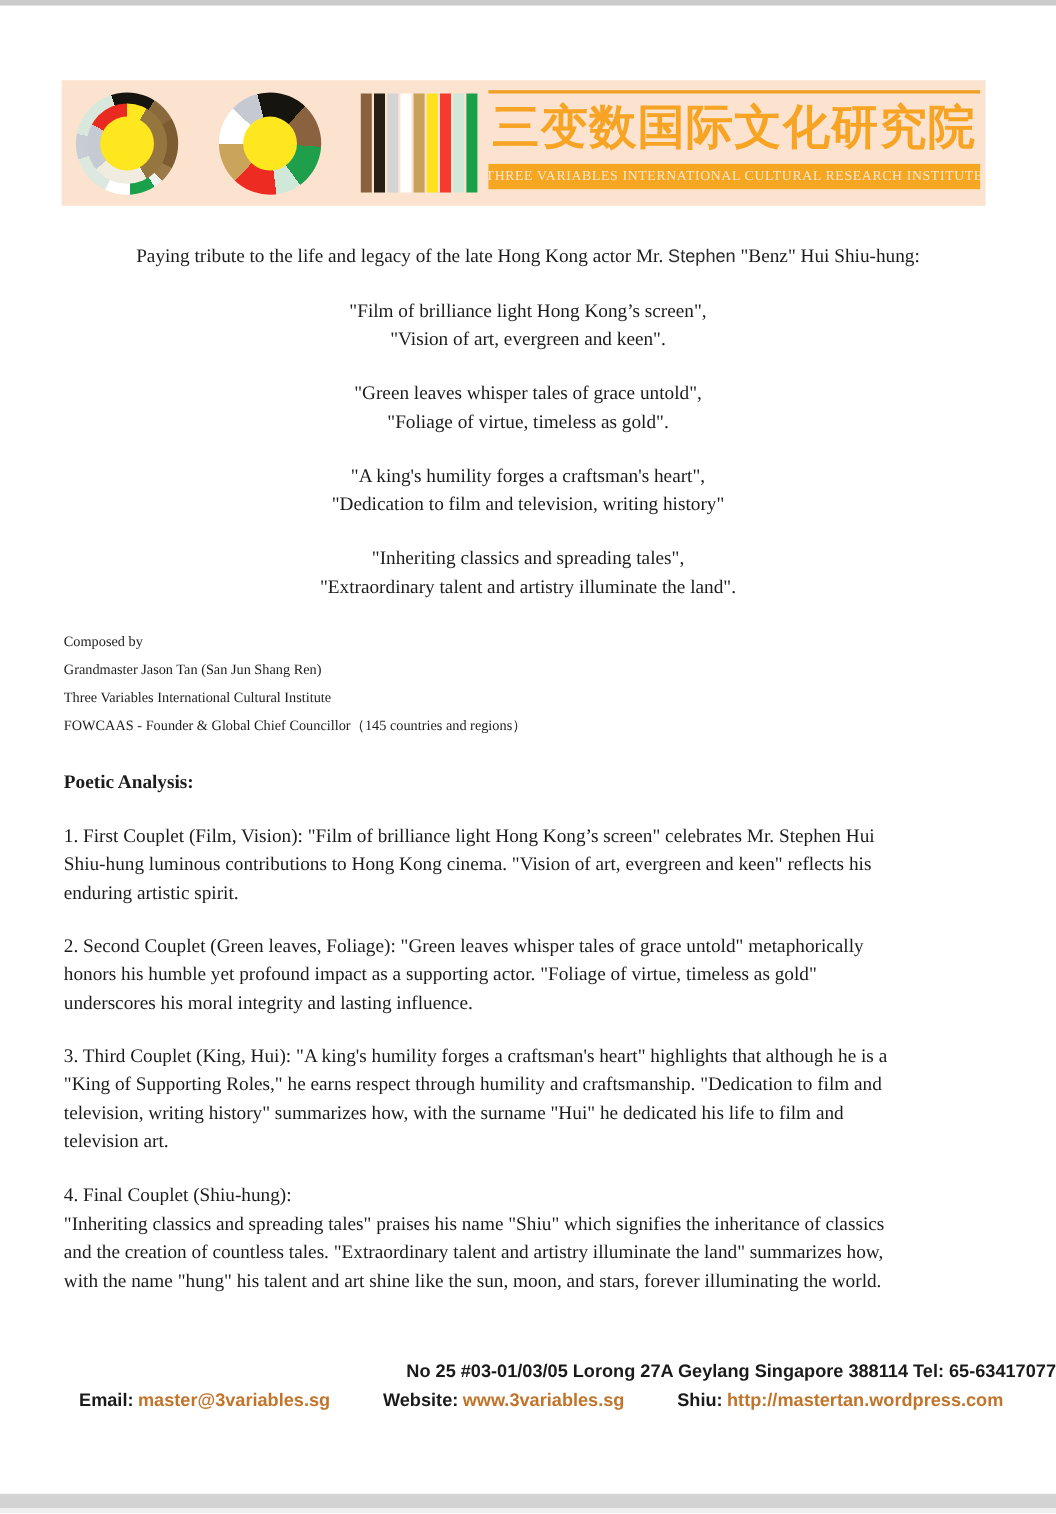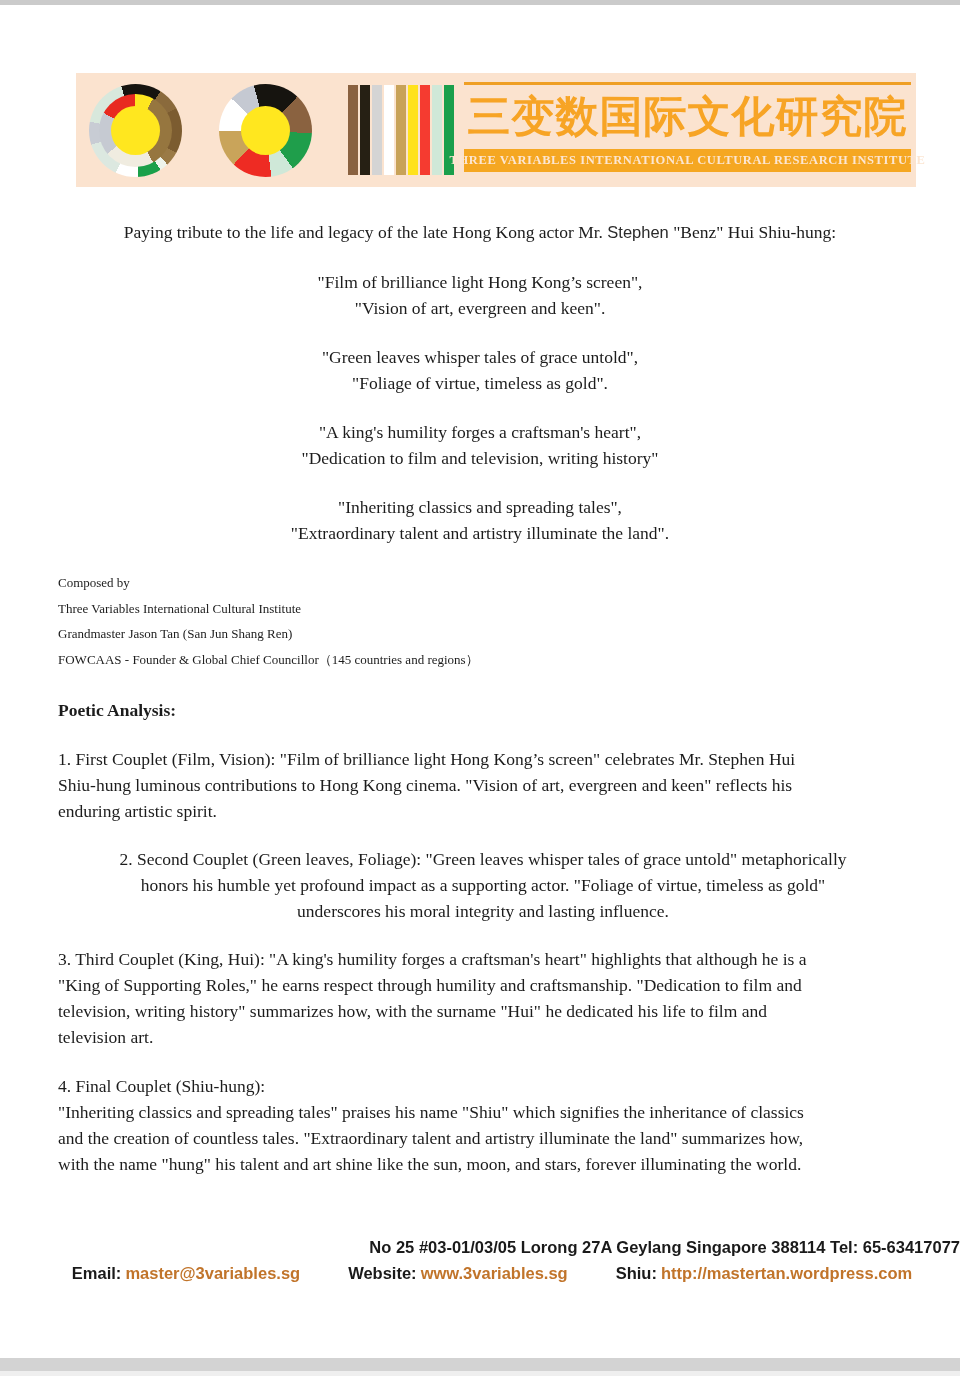--- a/index.html
+++ b/index.html
@@ -8,21 +8,21 @@
     position:relative; width:960px; height:1376px; margin:0 auto;
     background:#ffffff; overflow:hidden;
     font-family:"Liberation Serif", serif; color:#1c1c1c;
   }
   .top-strip { position:absolute; left:0; top:0; width:960px; height:5px; background:#cbcbcb; }
   .bottom-strip { position:absolute; left:0; top:1358px; width:960px; height:13px; background:#d3d3d3; }
   .bottom-strip2 { position:absolute; left:0; top:1371px; width:960px; height:5px; background:#efefef; }
 
   
   .header {
-    position:absolute; left:76px; top:73px; width:840px; height:114px;
+    position:absolute; left:56px; top:73px; width:840px; height:114px;
     background:#fbe3cf;
   }
   .donut { position:absolute; top:11px; width:93px; height:93px; border-radius:50%; }
   .donut-1 { left:13px;
     background:conic-gradient(#16140f 0 9%, #8a6a3c 9% 17%, #7c5c30 17% 33%, #9a7a46 33% 38%,
       #eef4ec 38% 41%, #1aa04a 41% 49%, #ffffff 49% 57%, #dce8e0 57% 70%,
       #c8ccd4 70% 78%, #d8e8dc 78% 95%, #16140f 95% 100%);
   }
   .donut-2 { left:143px;
     background:conic-gradient(#16140f 0 12%, #8a6240 12% 26%, #1f9e4b 26% 40%, #cfe8d8 40% 48%,
@@ -45,40 +45,40 @@
   .org-zh {
     margin-top:4px; font-size:43px; line-height:56px; font-weight:700;
     color:#f7a425; letter-spacing:1px; white-space:nowrap; text-align:center;
     font-family:"Liberation Serif", serif;
   }
   .org-en-bar {
     margin-top:4px; height:23px; background:#f5a722;
     display:flex; align-items:center; justify-content:center;
   }
   .org-en {
-    font-size:12.5px; font-weight:700; letter-spacing:0.6px;
+    font-size:12.5px; font-weight:400; letter-spacing:0.6px;
     color:#fce6d2; white-space:nowrap;
   }
 
   
   .intro { position:absolute; left:0; top:220px; width:960px; text-align:center;
     font-size:17.5px; line-height:24px; }
   .alt-name { font-family:Liberation Sans, sans-serif; font-size:16.5px; color:#2a2a2a; }
 
   .couplet { position:absolute; left:0; width:960px; text-align:center;
     font-size:17.5px; line-height:26px; }
   .couplet-1 { top:269px; } .couplet-2 { top:344px; }
   .couplet-3 { top:419px; } .couplet-4 { top:494px; }
 
   .composed { position:absolute; left:58px; top:570px; width:848px;
     font-size:13px; line-height:25.5px; }
   .analysis-heading { position:absolute; left:58px; top:700px; font-size:17.5px;font-weight:bold; }
   .para { position:absolute; left:58px; width:850px;
     font-size:17.5px; line-height:26px; white-space:pre-line; }
-  .para-1 { top:746px; } .para-2 { top:846px;text-align:center; }
+  .para-1 { top:746px; } .para-2 { top:846px; }
   .para-3 { top:946px; } .para-4 { top:1073px; }
 
   
   .footer-address { position:absolute; left:0; top:1238px; width:960px; text-align:right;
     font-family:"Liberation Sans", sans-serif; font-size:16.5px; font-weight:700; color:#1a1a1a; }
   .footer-contacts { position:absolute; left:0; top:1264px; width:960px; text-align:center;
     font-family:"Liberation Sans", sans-serif; font-size:16.5px; font-weight:700; color:#1a1a1a; }
   .footer-contacts .lbl { margin-right:4px;margin-left:24px; }
   .footer-contacts .lnk { color:#c1742a; text-decoration:none; margin-right:24px; }
   .footer-contacts .lnk:last-child { margin-right:0;text-align:center; }
@@ -131,22 +131,22 @@
     <div>"A king's humility forges a craftsman's heart",</div>
     <div>"Dedication to film and television, writing history"</div>
   </div>
   <div class="couplet couplet-4">
     <div>"Inheriting classics and spreading tales",</div>
     <div>"Extraordinary talent and artistry illuminate the land".</div>
   </div>
 
   <div class="composed">
     <div>Composed by</div>
+    <div>Grandmaster Jason Tan (San Jun Shang Ren)</div>
     <div>Three Variables International Cultural Institute</div>
-    <div>Grandmaster Jason Tan (San Jun Shang Ren)</div>
     <div>FOWCAAS - Founder &amp; Global Chief Councillor（145 countries and regions）</div>
   </div>
 
   <div class="analysis-heading">Poetic Analysis:</div>
   <div class="para para-1">1. First Couplet (Film, Vision): "Film of brilliance light Hong Kong’s screen" celebrates Mr. Stephen Hui
 Shiu-hung luminous contributions to Hong Kong cinema. "Vision of art, evergreen and keen" reflects his
 enduring artistic spirit.</div>
   <div class="para para-2">2. Second Couplet (Green leaves, Foliage): "Green leaves whisper tales of grace untold" metaphorically
 honors his humble yet profound impact as a supporting actor. "Foliage of virtue, timeless as gold"
 underscores his moral integrity and lasting influence.</div>

